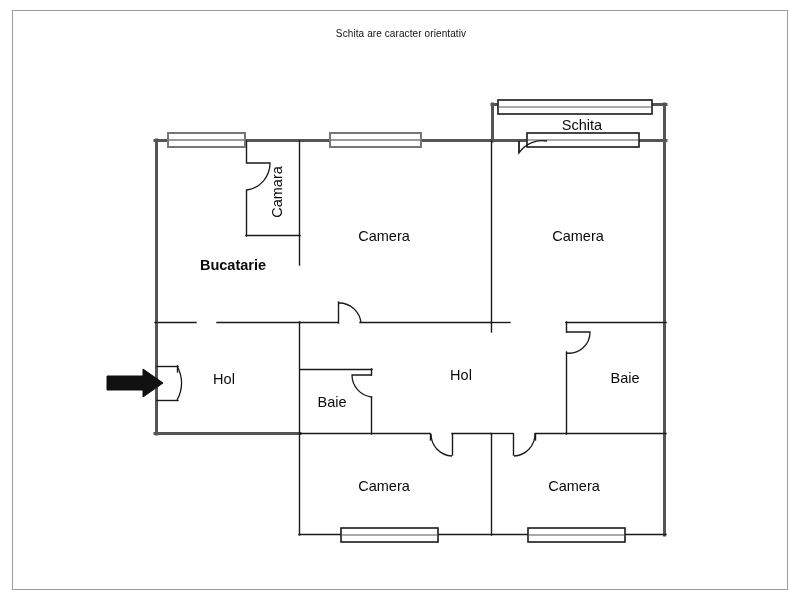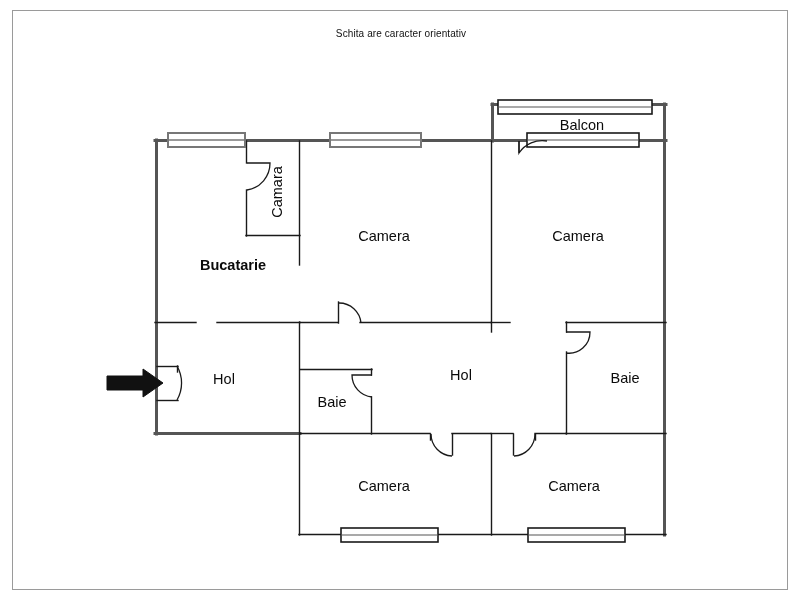--- a/index.html
+++ b/index.html
@@ -200,21 +200,21 @@
       <path d="M 107 376 L 143 376 L 143 369 L 163 383 L 143 397 L 143 390 L 107 390 Z" fill="#111111" stroke="#111111" stroke-width="1"></path>
     </g>
 
   </svg>
 
   <div>
     <div class="room-label" style="left:233px; top:265px;font-weight:bold;">Bucatarie</div>
     <div class="room-label vertical" style="left:277px; top:192px;">Camara</div>
     <div class="room-label" style="left:384px; top:236px;">Camera</div>
     <div class="room-label" style="left:578px; top:236px;">Camera</div>
-    <div class="room-label" style="left:582px; top:125px;">Balcon</div>
+    <div class="room-label" style="left:582px; top:125px;">Schita</div>
     <div class="room-label" style="left:224px; top:379px;">Hol</div>
     <div class="room-label" style="left:461px; top:375px;">Hol</div>
     <div class="room-label" style="left:332px; top:402px;">Baie</div>
     <div class="room-label" style="left:625px; top:378px;">Baie</div>
     <div class="room-label" style="left:384px; top:486px;">Camera</div>
     <div class="room-label" style="left:574px; top:486px;">Camera</div>
   </div>
 
 </div>
 

